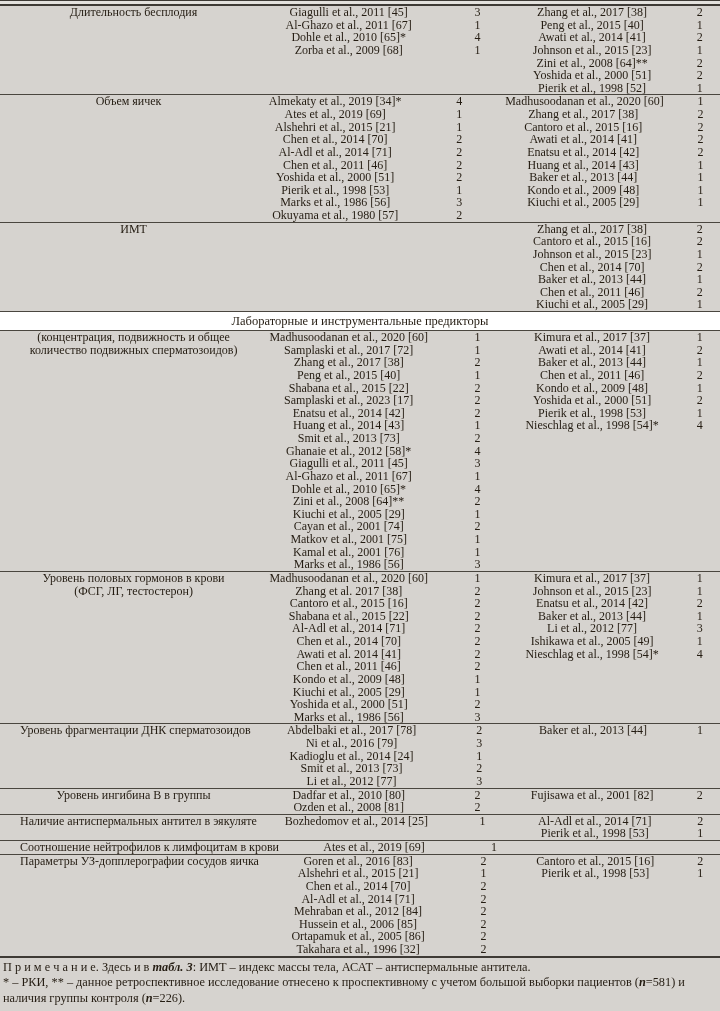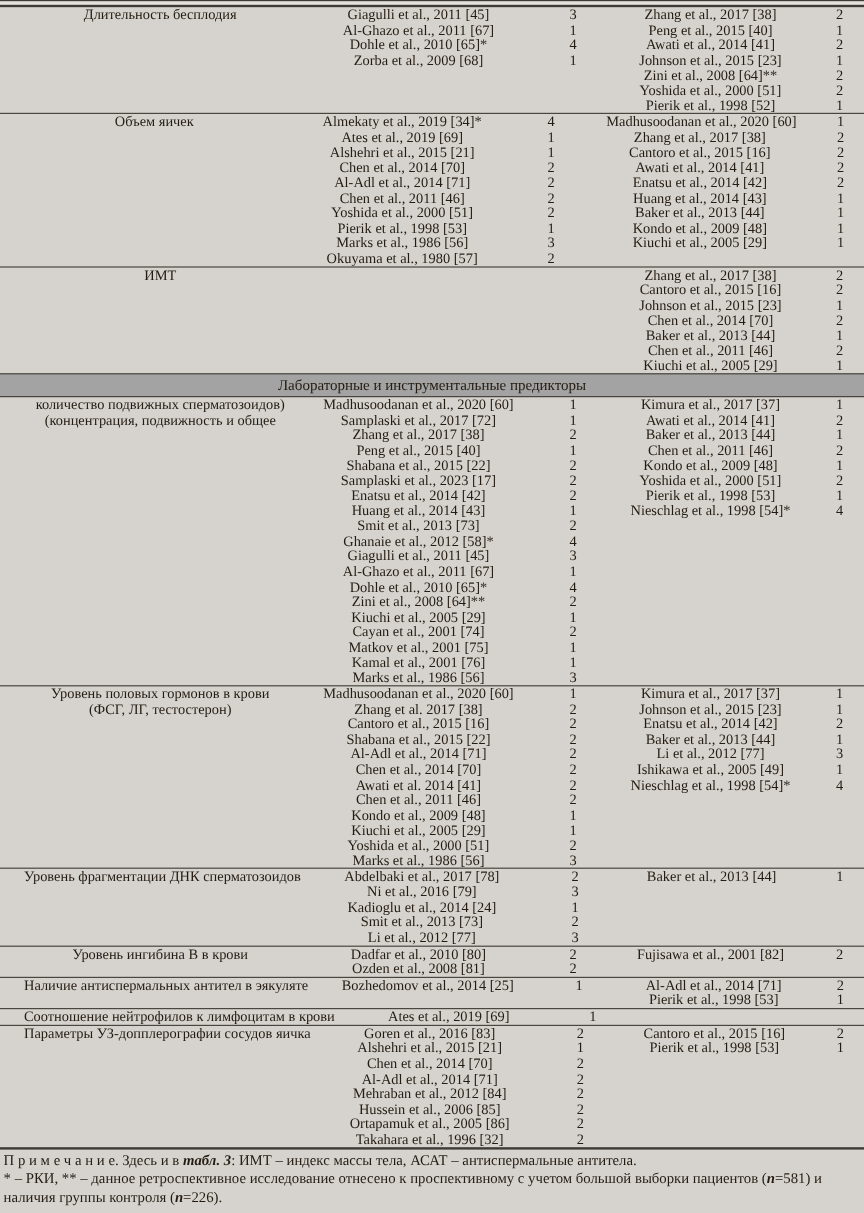--- a/index.html
+++ b/index.html
@@ -17,21 +17,21 @@
     border-bottom:2px solid #3e3a35;
     background:#e3e1dd;
   }
   #table-body{border-bottom:2px solid #3e3a35;}
   .section{display:flex;align-items:flex-start;border-top:1.5px solid #4a463f;}
   .section.first{border-top:none;}
   .band + .section{border-top:none;}
   .band{
     border-top:1.5px solid #4a463f;
     border-bottom:1.5px solid #4a463f;
-    background:#a3a3a3;
+    background:#ffffff;
     text-align:center;
     line-height:16px;
     font-size:12.5px;
     padding:1px 0;
   }
   .cell{text-align:center;padding-left:20px;}
   .c1{width:263px;}
   .c2{width:189px;}
   .c3{width:63px;}
   .c4{width:156px;}
@@ -163,22 +163,22 @@
           <div class="line">1</div>
           <div class="line">2</div>
           <div class="line">1</div>
           <div class="line">2</div>
           <div class="line">1</div>
         </div>
       </div>
       <div class="band">Лабораторные и инструментальные предикторы</div>
       <div class="section">
         <div class="cell c1">
+          <div class="line">(концентрация, подвижность и общее</div>
           <div class="line">количество подвижных сперматозоидов)</div>
-          <div class="line">(концентрация, подвижность и общее</div>
         </div>
         <div class="cell c2">
           <div class="line">Madhusoodanan et al., 2020 [60]</div>
           <div class="line">Samplaski et al., 2017 [72]</div>
           <div class="line">Zhang et al., 2017 [38]</div>
           <div class="line">Peng et al., 2015 [40]</div>
           <div class="line">Shabana et al., 2015 [22]</div>
           <div class="line">Samplaski et al., 2023 [17]</div>
           <div class="line">Enatsu et al., 2014 [42]</div>
           <div class="line">Huang et al., 2014 [43]</div>
@@ -308,21 +308,21 @@
         </div>
         <div class="cell c4">
           <div class="line">Baker et al., 2013 [44]</div>
         </div>
         <div class="cell c5">
           <div class="line">1</div>
         </div>
       </div>
       <div class="section">
         <div class="cell c1">
-          <div class="line">Уровень ингибина В в крови</div>
+          <div class="line">Уровень ингибина В в группы</div>
         </div>
         <div class="cell c2">
           <div class="line">Dadfar et al., 2010 [80]</div>
           <div class="line">Ozden et al., 2008 [81]</div>
         </div>
         <div class="cell c3">
           <div class="line">2</div>
           <div class="line">2</div>
         </div>
         <div class="cell c4">

